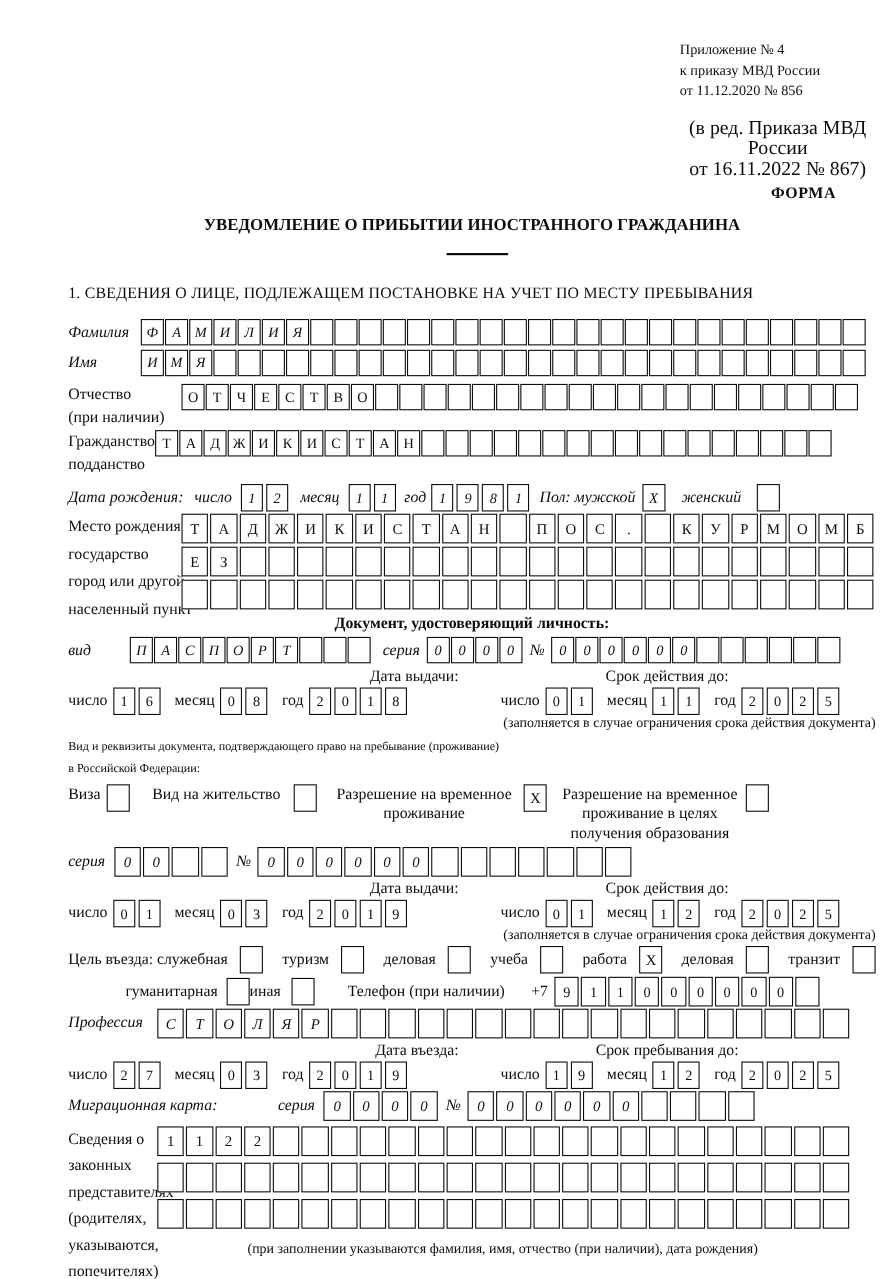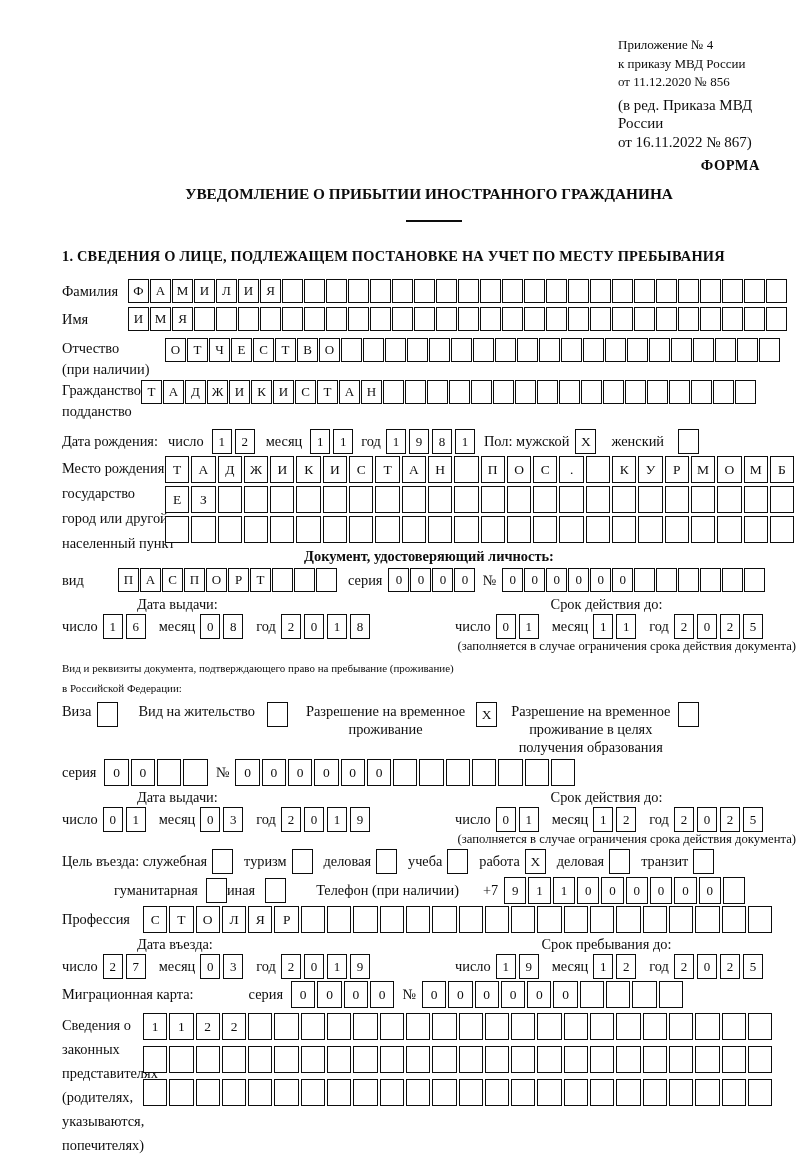--- a/index.html
+++ b/index.html
@@ -1,62 +1,62 @@
 <!DOCTYPE html>
 <html><head>
 <meta charset="utf-8">
 <style>
   html,body { margin:0; padding:0; background:#fff; }
   body { width:800px; height:1163px; font-family:"Liberation Serif", serif; color:#0d0d0d; overflow:hidden; }
   .page { padding:36px 4px 0 62px; box-sizing:border-box; width:800px; }
 
   
   .annex { margin-left:556px; font-size:13px; line-height:18.5px; }
-  .annex .grp2 { margin-top:4px; font-size:15px; }
+  .annex .grp2 { margin-top:15px; font-size:18px;text-align:center; }
   .forma { margin-top:6px; padding-right:36px; text-align:right; font-weight:bold; font-size:14.5px; letter-spacing:.5px; }
   .title { margin-top:8px; text-align:center; font-weight:bold; font-size:15.3px; line-height:23px; }
   .blank { display:inline-block; width:56px; border-bottom:2px solid #0d0d0d; height:14px; margin-left:9px; }
-  .sec { margin-top:20px; font-weight:bold; font-size:14.4px; letter-spacing:.2px; }
+  .sec { margin-top:20px; font-weight:normal; font-size:14.4px; letter-spacing:.2px; }
 
   
-  .row { display:flex; align-items:center; }
+  .row { display:flex; align-items:center;font-style:italic; }
   .rowtop { display:flex; align-items:flex-start; }
   .lbl { font-size:14.4px; white-space:nowrap; }
   .lblcol { font-size:14.4px; white-space:nowrap; }
   .boxes { display:flex; flex-wrap:nowrap; }
   .cell { box-sizing:border-box; border:1.6px solid #0d0d0d; background:#fff;
           display:inline-flex; align-items:center; justify-content:center;
           font-size:13px; flex:0 0 auto; }
   .sm .cell { width:21px; height:24px; margin-right:1px; }
   .md .cell { width:24.3px; height:27px; margin-right:2px; font-size:13.5px; }
   .dt .cell { width:20px; height:25px; margin-right:3px; }
   .ph .cell { width:22.3px; height:27px; margin-right:2px; }
   .cbox { box-sizing:border-box; border:1.6px solid #0d0d0d; width:21px; height:25px;
           display:inline-flex; align-items:center; justify-content:center; font-size:13.5px; flex:0 0 auto; }
 
   .w66 { width:66px; } .w103 { width:103px; } .w79 { width:79px; } .w56 { width:56px; } .w81 { width:81px; }
   .two-line { line-height:21px; }
 
   
   .dhead { display:flex; font-size:14.4px; margin-top:4px; }
-  .dhead .dl { width:280px; padding-left:75px; text-align:left; }
+  .dhead .dl { width:280px; padding-left:75px; text-align:right; }
   .dhead .dr { flex:1; text-align:center; }
   .dval { display:flex; align-items:center; margin-top:1px; }
   .dval .lgrp { width:355px; display:flex; align-items:center; }
   .dval .rgrp { display:flex; align-items:center; margin-left:38px; }
   .dg-l { font-size:14.4px; margin-right:5px; }
   .dg-m { font-size:14.4px; margin:0 5px 0 10px; }
   .note { margin-top:0; text-align:right; font-size:12.7px; }
 
   
   .permit-row { display:flex; align-items:flex-start; margin-top:4px; font-size:14.4px; line-height:18px; }
   .ctr { text-align:center; }
 
   
-  .purpose-row { display:flex; align-items:center; margin-top:2px; font-size:14.3px; }
+  .purpose-row { display:flex; align-items:center; margin-top:2px; font-size:14.3px;justify-content:space-between; }
   .hum-row { display:flex; align-items:center; margin-top:3px; font-size:14.3px; }
 
   .doc-head { margin-top:2px; text-align:center; font-weight:bold; font-size:14.4px; }
   .resdoc { margin-top:4px; font-size:11px; line-height:20px; }
 
   .reps { display:flex; align-items:flex-start; margin-top:5px; }
   .reps .lblcol { width:81px; line-height:24px; overflow:visible; }
   .reps-note { margin-top:8px; margin-left:82px; font-size:12.7px; white-space:nowrap; }
 
   .mt2{margin-top:2px}.mt3{margin-top:3px}.mt4{margin-top:4px}
@@ -747,16 +747,17 @@
           <span class="cell"></span>
           <span class="cell"></span>
           <span class="cell"></span>
           <span class="cell"></span>
           <span class="cell"></span>
           <span class="cell"></span>
           <span class="cell"></span>
           <span class="cell"></span>
           <span class="cell"></span>
         </span>
+      <span class="reps-note">(при заполнении указываются фамилия, имя, отчество (при наличии), дата рождения)</span>
     </span>
   </div>
 
 </div>
 
 </body></html>

